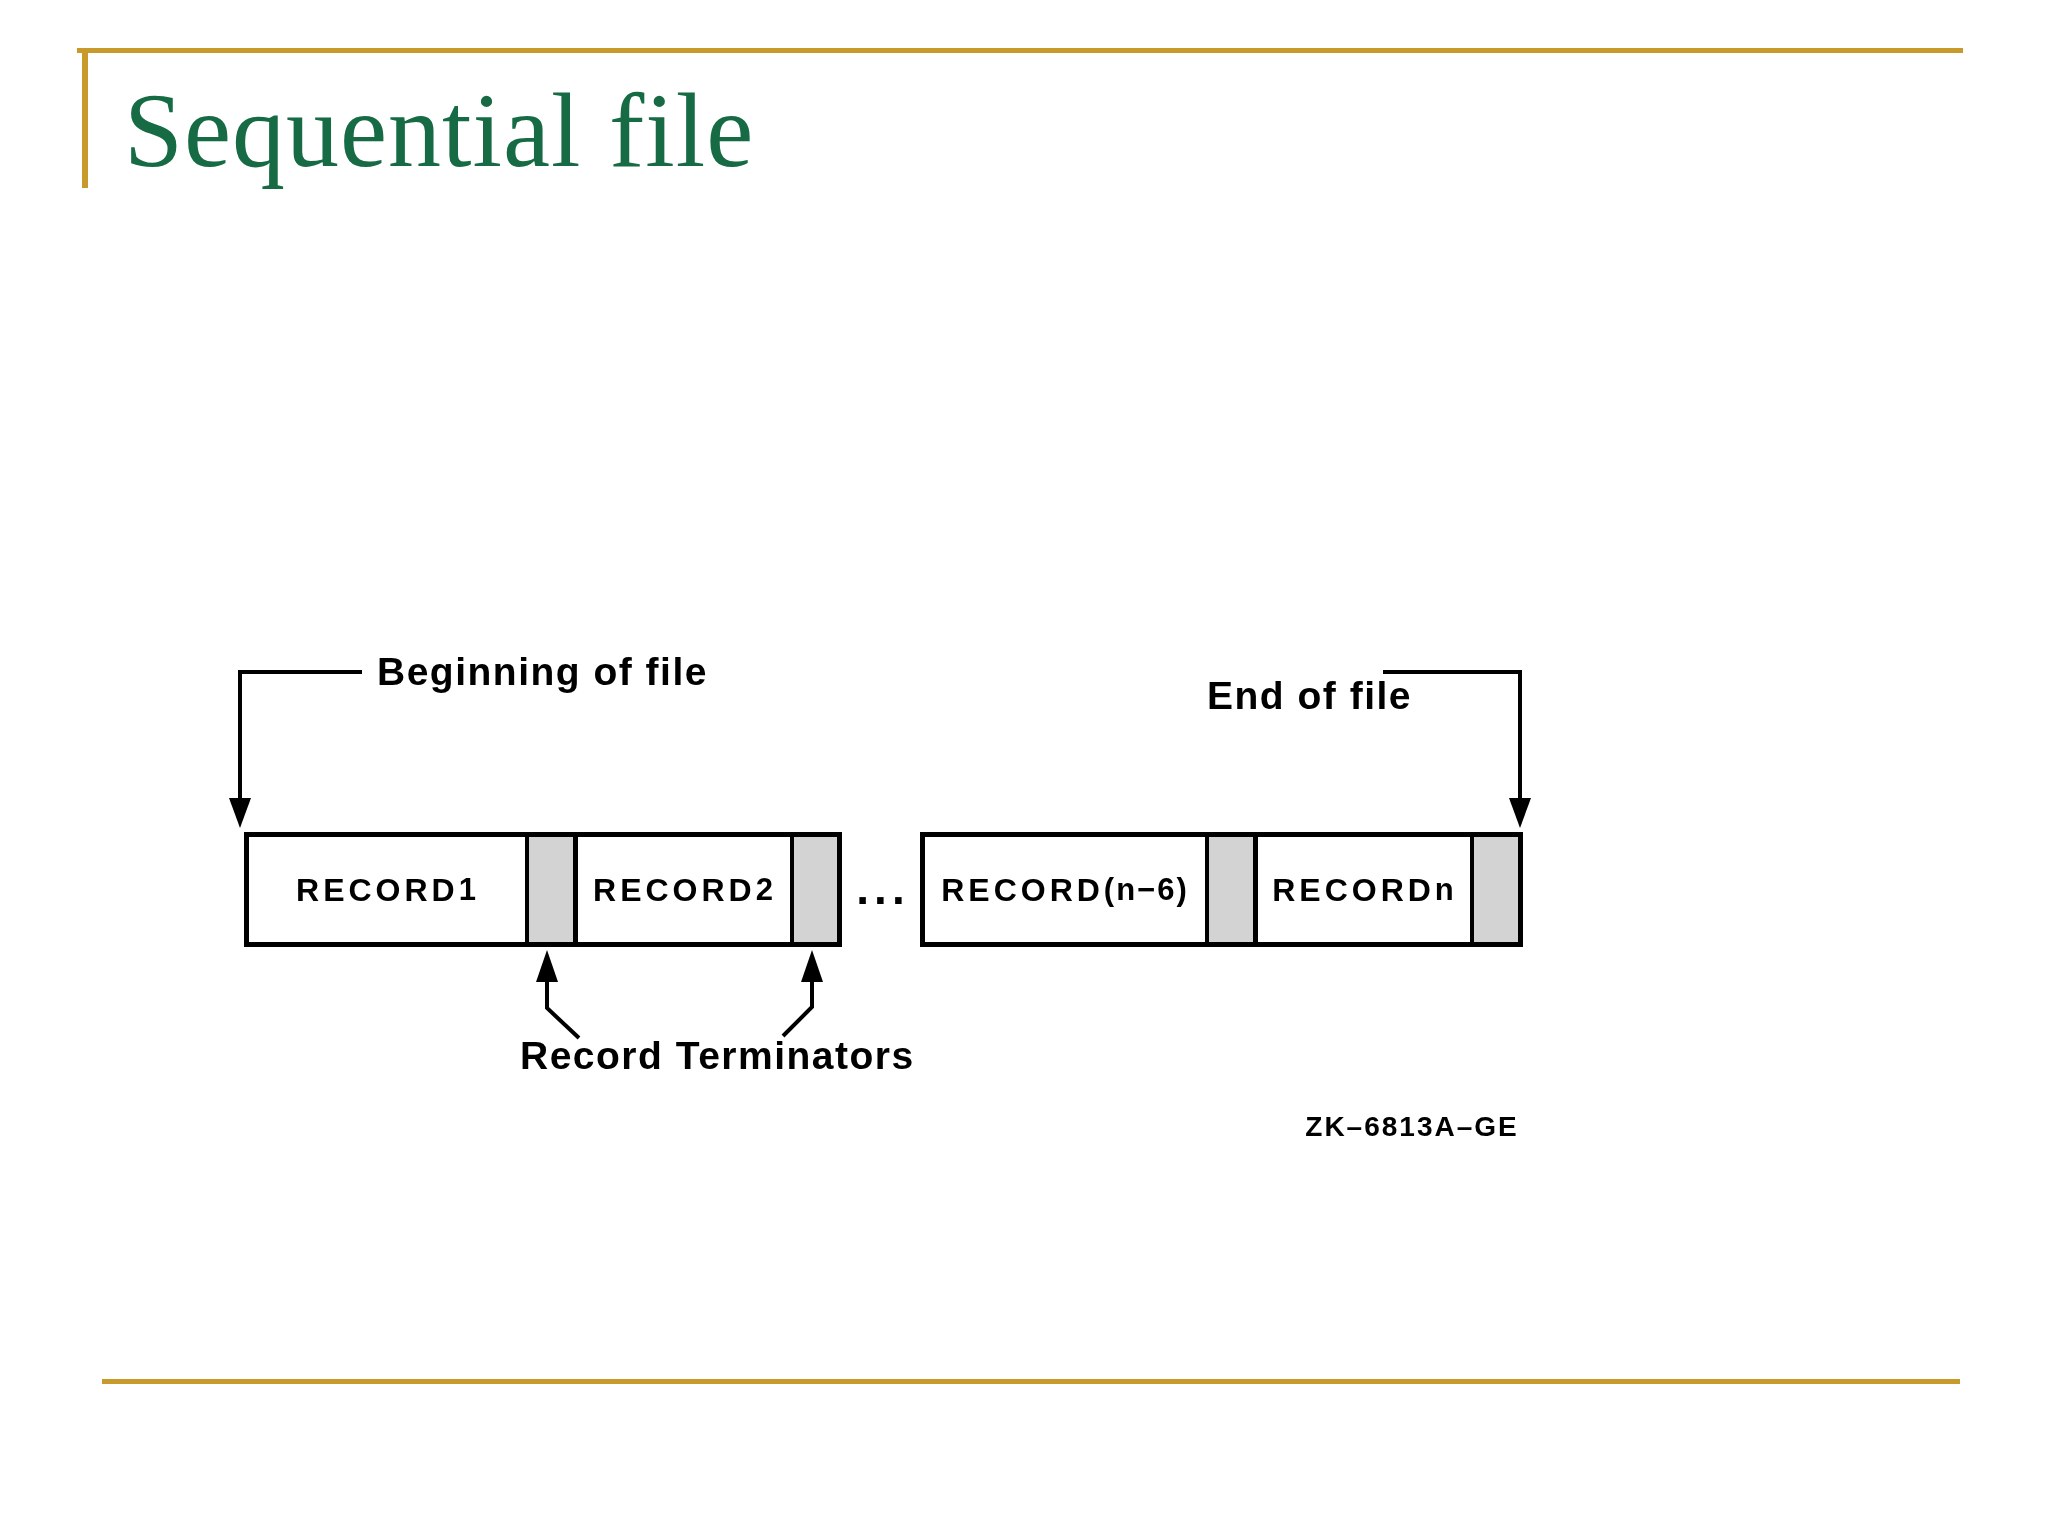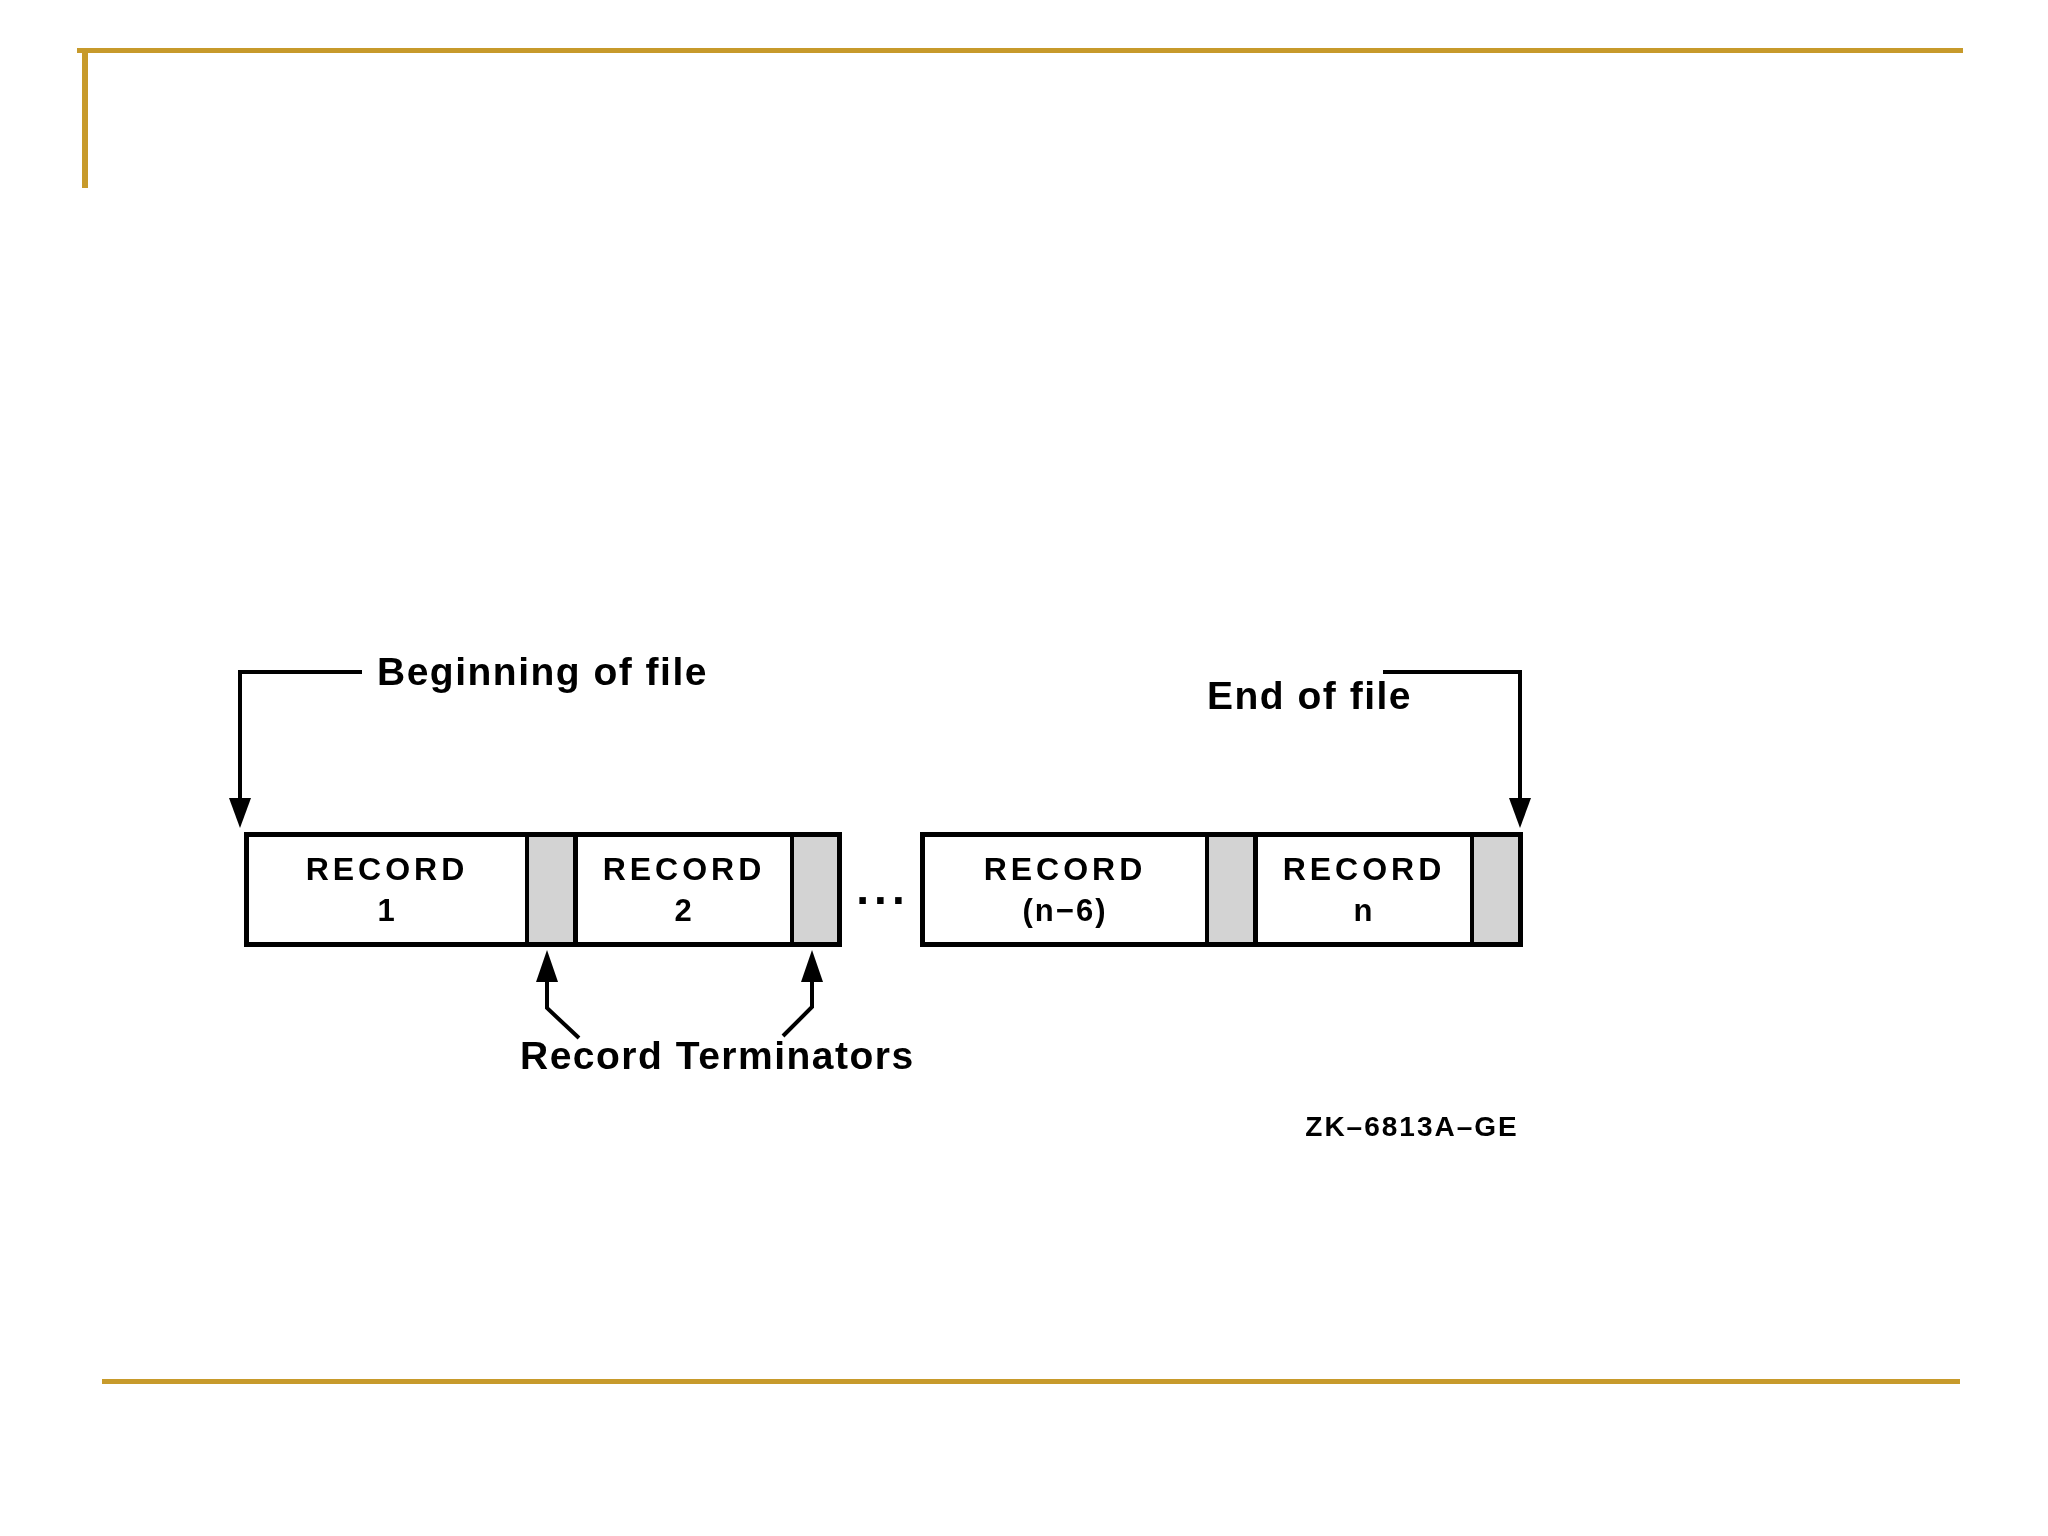--- a/index.html
+++ b/index.html
@@ -48,21 +48,21 @@
     border:5px solid #000;
     box-sizing:border-box;
     display:flex;
     background:#fff;
   }
   .g1{left:244px;width:598px;}
   .g2{left:920px;width:603px;}
   .cell{box-sizing:border-box;height:100%;}
   .cell.rec{
     background:#fff;
-    display:flex;flex-direction:column;
+    display:flex;flex-direction:row;
     align-items:center;justify-content:center;
     row-gap:10px;
     color:#000;font-weight:bold;font-size:32px;line-height:1;
   }
   .cell.rec .l1{letter-spacing:4px;}
   .cell.rec .l2{letter-spacing:2px;font-size:31px;}
   .cell.term{
     background:var(--term-gray);
     border-left:4px solid #000;
     border-right:5px solid #000;
@@ -88,20 +88,21 @@
   .lines polygon{fill:#000;stroke:none;}
 </style>
 </head>
 <body>
 
 <div class="slide" style="--gold:#C79A2B; --green:#166B45; --term-gray:#D3D3D3;">
 
   <div class="top-rule"></div>
   <div class="left-bar"></div>
 
+  <h1 class="title">Sequential file</h1>
 
   <svg class="lines" viewBox="0 0 2048 1536" xmlns="http://www.w3.org/2000/svg">
     <g>
       <polyline points="362,672 240,672 240,800"></polyline>
       <polygon points="229,798 251,798 240,828"></polygon>
     </g>
     <g>
       <polyline points="1383,672 1520,672 1520,800"></polyline>
       <polygon points="1509,798 1531,798 1520,828"></polygon>
     </g>

